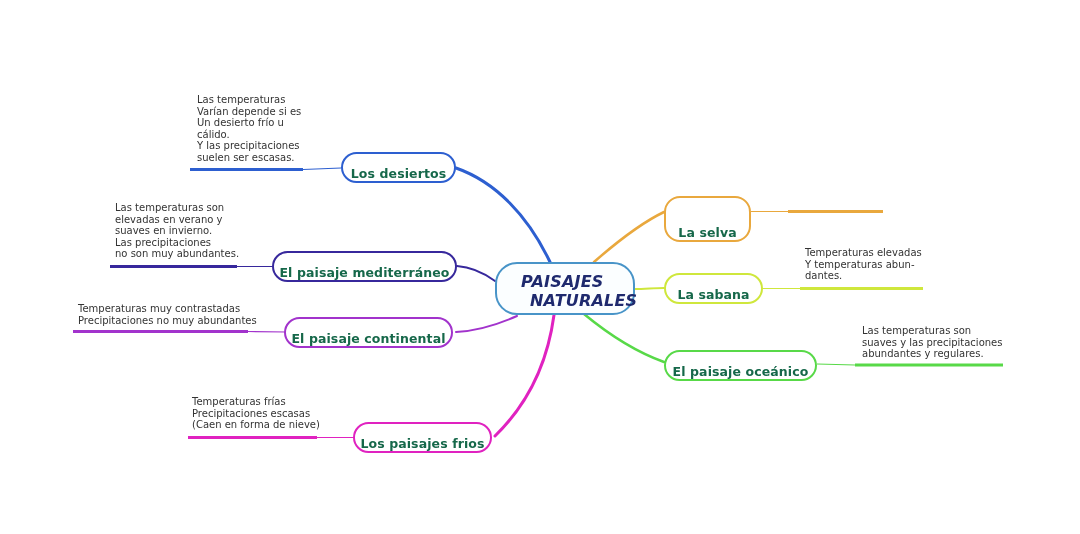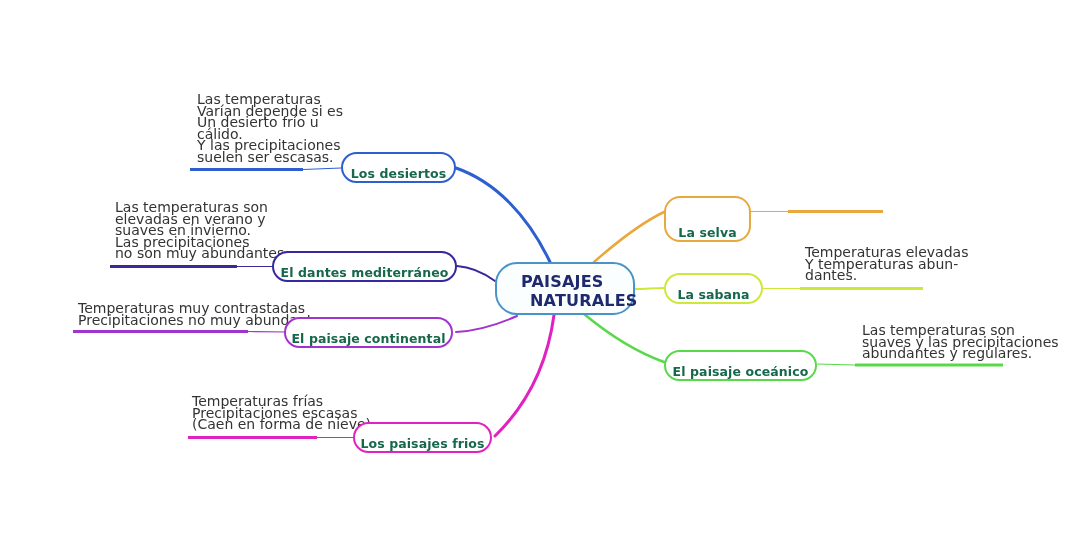--- a/index.html
+++ b/index.html
@@ -9,25 +9,25 @@
   }
   svg.connectors{position:absolute;left:0;top:0;width:1080px;height:534px;}
   .node{
     position:absolute;display:flex;align-items:flex-end;justify-content:center;
     background:#ffffff;border:2px solid #888;border-radius:16px;
     font-size:12.5px;font-weight:bold;letter-spacing:0.1px;z-index:2;box-sizing:border-box;
   }
   .central{
     position:absolute;background:#fbfeff;border:2px solid #4894c8;border-radius:22px;
     z-index:2;box-sizing:border-box;padding:8px 0 8px 24px;
-    font-size:16px;font-weight:bold;line-height:19px;letter-spacing:0.2px;
+    font-size:16px;font-weight:bold;line-height:19px;letter-spacing:0.2px;font-style:italic;
   }
   .central .l2{margin-left:9px;}
   .note{
-    position:absolute;font-size:14px;line-height:11.6px;color:#333333;
+    position:absolute;font-size:10px;line-height:11.6px;color:#333333;
     white-space:pre-line;z-index:1;
   }
 </style>
 </head>
 <body>
 
 <div class="canvas">
 
   <svg class="connectors" viewBox="0 0 1080 534" fill="none">
 
@@ -63,21 +63,21 @@
 
   <div class="central" style="left: 495px; top: 262px; width: 140px; height: 53px; border-color: rgb(72, 148, 200); color: rgb(31, 42, 110); background: rgb(251, 254, 255);">
     <div class="l1">PAISAJES</div>
     <div class="l2">NATURALES</div>
   </div>
 
   <div class="node" style="left: 341px; top: 152px; width: 115px; height: 31px; border-color: rgb(45, 95, 208); color: rgb(22, 104, 74);">
     <span>Los desiertos</span>
   </div>
   <div class="node" style="left: 272px; top: 251px; width: 185px; height: 31px; border-color: rgb(55, 40, 156); color: rgb(22, 104, 74);">
-    <span>El dantes mediterráneo</span>
+    <span>El paisaje mediterráneo</span>
   </div>
   <div class="node" style="left: 284px; top: 317px; width: 169px; height: 31px; border-color: rgb(162, 51, 204); color: rgb(22, 104, 74);">
     <span>El paisaje continental</span>
   </div>
   <div class="node" style="left: 353px; top: 422px; width: 139px; height: 31px; border-color: rgb(224, 34, 192); color: rgb(22, 104, 74);">
     <span>Los paisajes frios</span>
   </div>
   <div class="node" style="left: 664px; top: 196px; width: 87px; height: 46px; border-color: rgb(233, 168, 61); color: rgb(22, 104, 74);">
     <span>La selva</span>
   </div>

